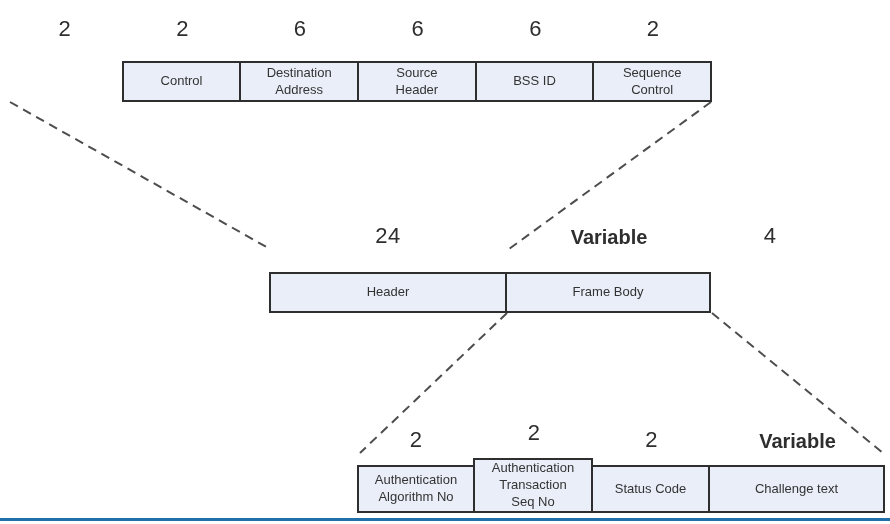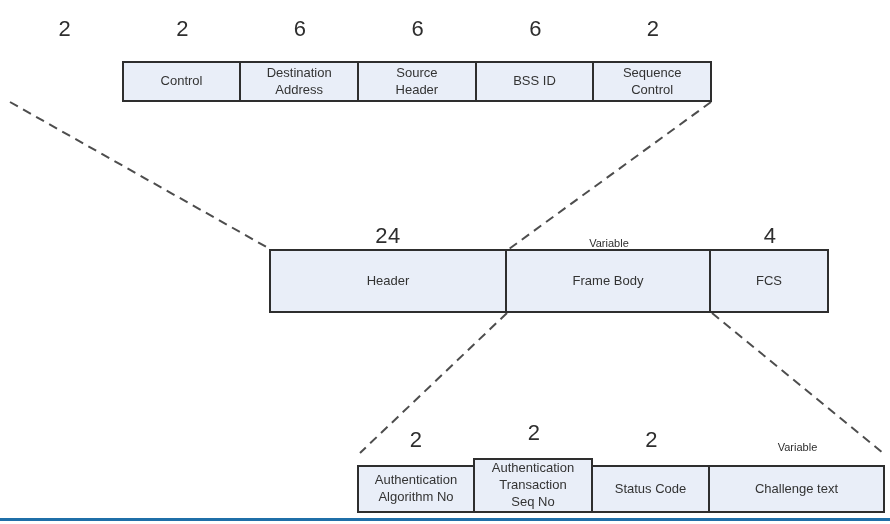--- a/index.html
+++ b/index.html
@@ -11,38 +11,38 @@
     font-family:"Liberation Sans",sans-serif;
   }
   .row{position:absolute;display:flex;}
   .col{display:flex;flex-direction:column;}
   .num{
     display:flex;justify-content:center;align-items:flex-end;
     color:#2e2e2e;
     font-size:22px;
     letter-spacing:.5px;
   }
-  .num.small{font-size:11px;letter-spacing:0;}
+  .num.small{font-size:20px;letter-spacing:0;font-weight:bold;}
   .box{
     flex:1;
     background:#e9eef8;
     border:2px solid #2e2e2e;
     display:flex;align-items:center;justify-content:center;
     text-align:center;
     font-size:13px;
     line-height:1.3;
     color:#333333;
     white-space:pre-line;
     box-sizing:border-box;
   }
   .col + .col .box{margin-left:-2px;}
   
   .row.top .col{flex:1;}
   .row.top .num{height:42px;padding-bottom:19px;}
-  .row.mid .num{height:63px;}
+  .row.mid .num{height:63px;padding-bottom:23px;}
   .row.bot .num{height:41px;padding-bottom:12px;}
   .row.top .box{height:60px;}
   .row.mid .box{height:64px;text-align:right;}
   .row.bot .box{height:60px;}
   svg.lines{position:absolute;left:0;top:0;pointer-events:none;}
   .bottom-bar{position:absolute;left:0;right:0;top:518px;height:3px;}
 </style>
 </head>
 <body>
 
@@ -88,21 +88,20 @@
     <div class="col" style="width:238px;">
       <div class="num">24</div>
       <div class="box">Header</div>
     </div>
     <div class="col" style="width:204px;">
       <div class="num small">Variable</div>
       <div class="box">Frame Body</div>
     </div>
     <div class="col" style="width:118px;">
       <div class="num">4</div>
-      <div class="box">FCS</div>
     </div>
   </div>
 
   <div class="row bot" style="left:357px;top:412px;width:528px;height:101px;">
     <div class="col" style="width:118px;">
       <div class="num">2</div>
       <div class="box">Authentication
 Algorithm No</div>
     </div>
     <div class="col" style="width:118px;">

